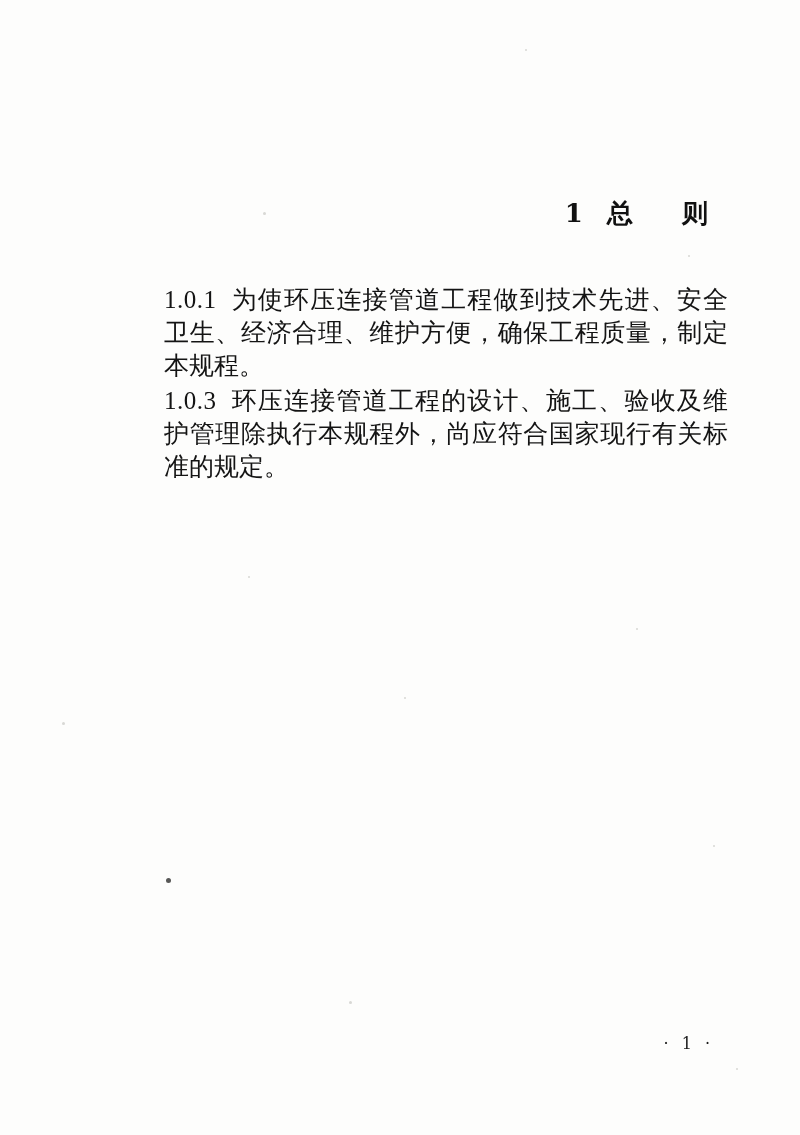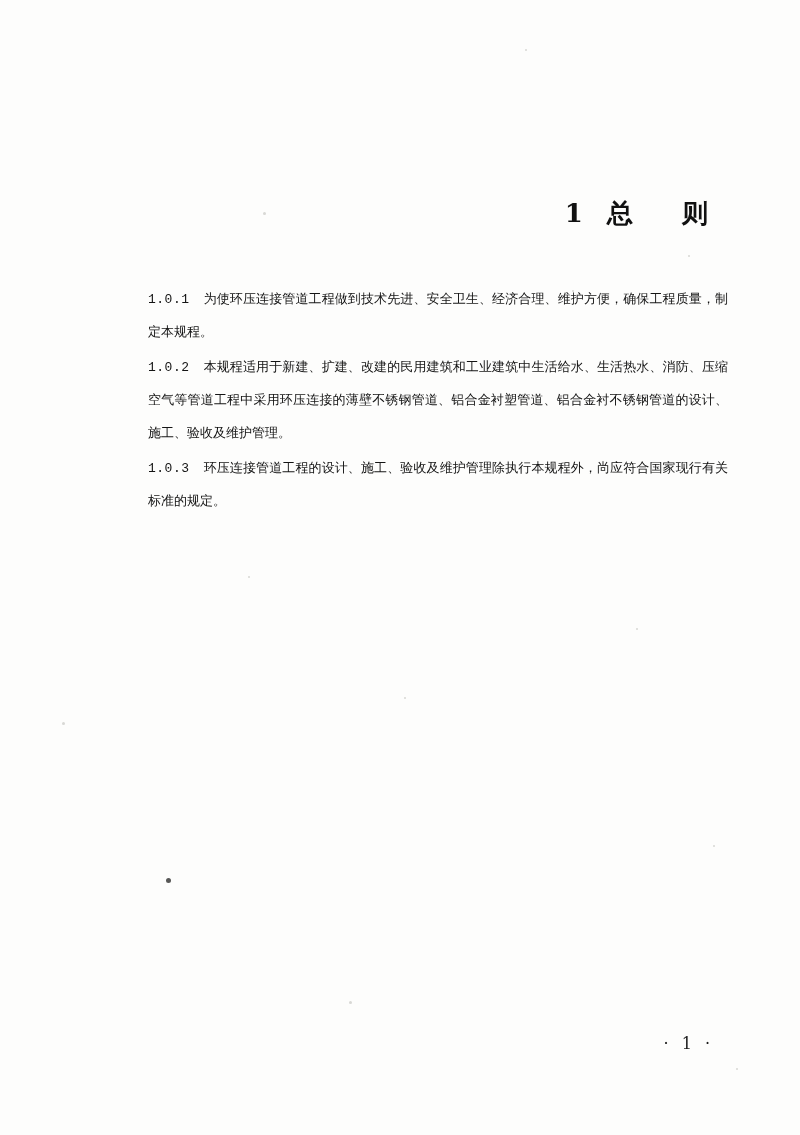--- a/index.html
+++ b/index.html
@@ -38,27 +38,27 @@
     margin: 0 0 52px 0;
     font-family: "DejaVu Serif", serif;
   }
   .chapter-title .num {
     margin-right: 22px;
   }
   .chapter-title .word {
     letter-spacing: 20px;
   }
   .clause {
-    font-size: 13px;
+    font-size: 25px;
     line-height: 33px;
     text-align: justify;
     text-justify: inter-ideograph;
-    margin: 0 0 2px 0;
+    margin: 0 0 2px 16px;
     color: #141414;
-    font-family: Liberation Mono, monospace;
+    font-family: Liberation Serif, serif;
   }
   .clause .label {
     letter-spacing: 0.5px;
     margin-right: 14px;
     white-space: nowrap;
   }
   .page-number {
     position: absolute;
     right: 86px;
     bottom: 82px;
@@ -89,23 +89,20 @@
   <div class="content">
 
     <h1 class="chapter-title">
       <span class="num">1</span><span class="word">总    则</span>
     </h1>
 
     <p class="clause">
       <span class="label">1.0.1</span><span>为使环压连接管道工程做到技术先进、安全卫生、经济合理、维护方便，确保工程质量，制定本规程。</span>
     </p>
 
-    <p class="clause">
-      <span class="label">1.0.2</span><span>本规程适用于新建、扩建、改建的民用建筑和工业建筑中生活给水、生活热水、消防、压缩空气等管道工程中采用环压连接的薄壁不锈钢管道、铝合金衬塑管道、铝合金衬不锈钢管道的设计、施工、验收及维护管理。</span>
-    </p>
 
     <p class="clause">
       <span class="label">1.0.3</span><span>环压连接管道工程的设计、施工、验收及维护管理除执行本规程外，尚应符合国家现行有关标准的规定。</span>
     </p>
 
   </div>
 
   <div class="page-number">· 1 ·</div>
 
 </div>

